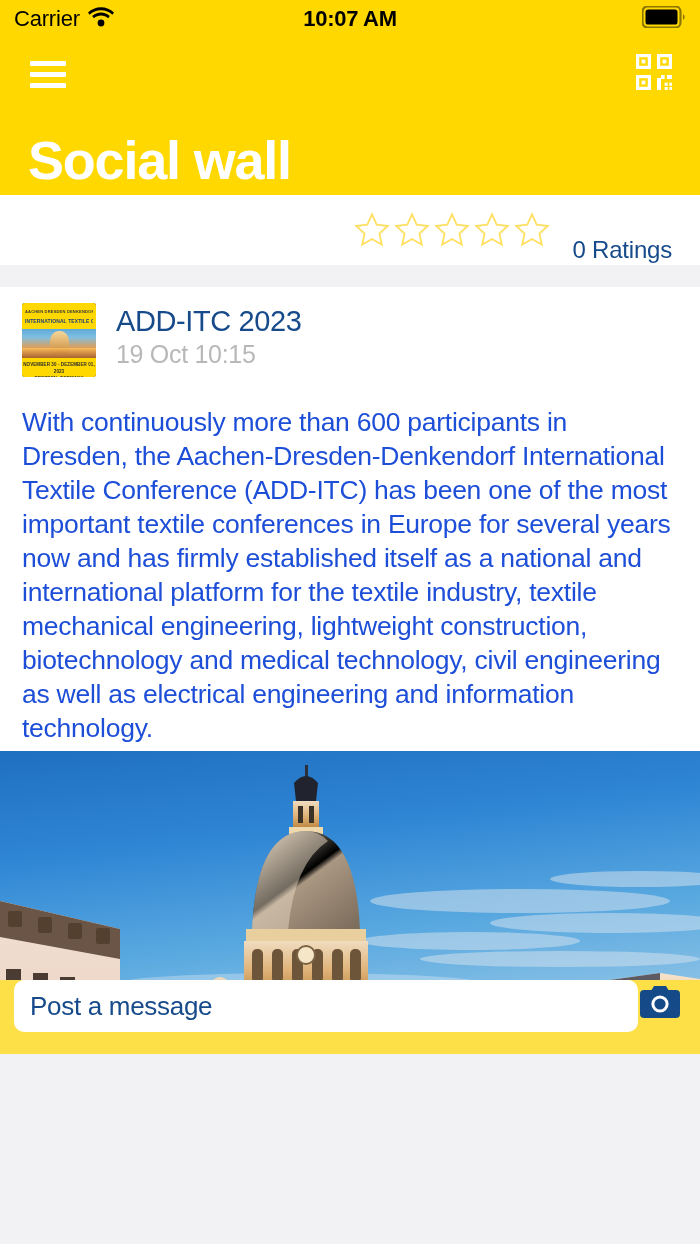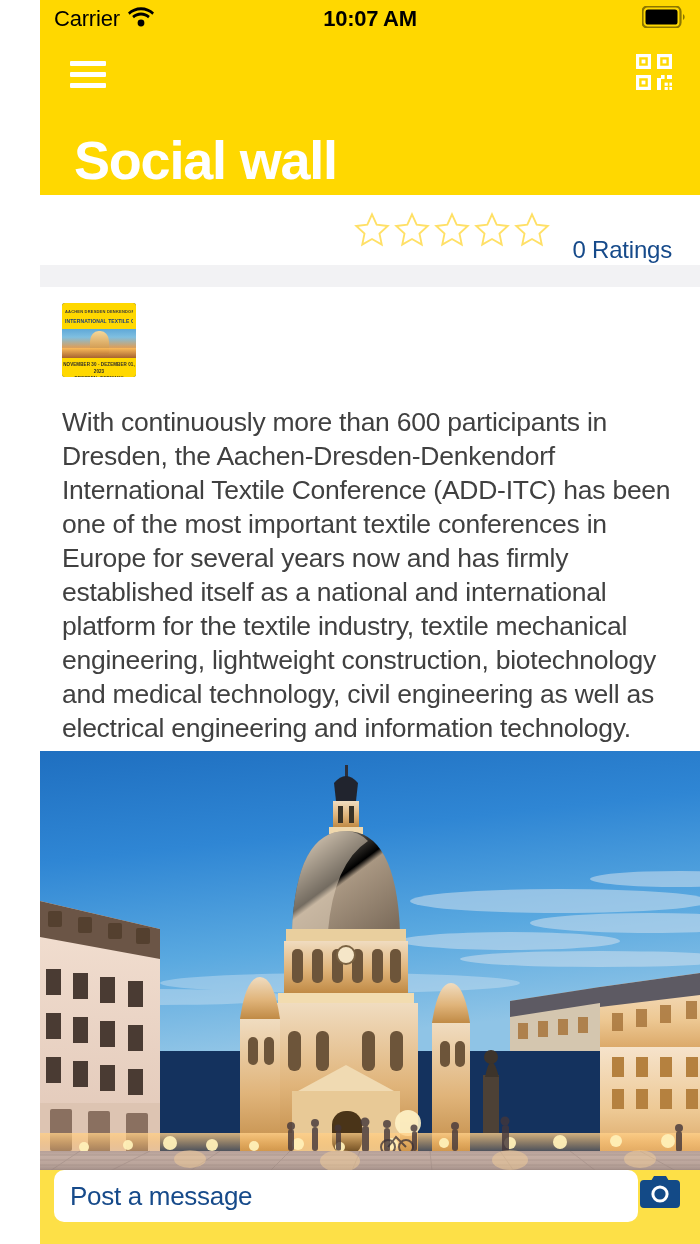--- a/index.html
+++ b/index.html
@@ -4,25 +4,24 @@
 <style>
   * { box-sizing: border-box; margin: 0; padding: 0; }
   html, body {
     width: 700px; height: 1244px;
     font-family: "Liberation Sans", sans-serif;
     background: #f2f2f4;
     overflow: hidden;
   }
   .screen {
     position: relative;
-    width: 700px; height: 1244px;
+    width: 700px; height: 1054px;
     background: #ffffff;
     display: flex;
     flex-direction: column;
-    padding-left: 40px;
   }
 
   
   .statusbar {
     height: 38px;
     background: #ffd800;
     display: flex;
     align-items: center;
     position: relative;
     flex: 0 0 auto;
@@ -46,21 +45,21 @@
   .hdr-icons {
     display: flex; align-items: center; justify-content: space-between;
     padding: 14px 26px 0 30px;
   }
   .hamburger { width: 36px; height: 27px; display: flex; flex-direction: column;
     justify-content: space-between; cursor: pointer; }
   .hamburger span { display: block; height: 5px; background: #fff; border-radius: 1px; }
   .qr-icon { cursor: pointer; }
   .page-title {
     position: absolute;
-    left: 34px; bottom: 8px;
+    left: 28px; bottom: 8px;
     font-size: 54px; font-weight: bold; color: #fff;
     letter-spacing: -1.2px; line-height: 1;
   }
 
   
   .rate-row {
     flex: 0 0 auto;
     height: 70px;
     background: #fff;
     display: flex;
@@ -126,21 +125,21 @@
     font-size: 4.5px; font-weight: bold; text-align: center;
     padding-top: 3px; line-height: 7px; letter-spacing: .1px;
   }
 
   .post-meta { padding-top: 2px; }
   .post-author { font-size: 29px; color: #164a8a; letter-spacing: -0.4px; }
   .post-time { font-size: 25px; color: #b8b8b8; margin-top: 2px; letter-spacing: -0.3px; }
 
   .post-body {
     padding: 28px 22px 0 22px;
-    font-size: 26.5px; line-height: 34px; color: #404040;
+    font-size: 26.5px; line-height: 34px; color: #1d4ed8;
     letter-spacing: -0.25px;
   }
 
   
   .post-photo { position: absolute; left: 0; right: 0; top: 0; height: 420px; overflow: hidden; }
   .photo-wrap { position: relative; width: 700px; height: 420px; overflow: hidden;
     background: #14325e; }
 
   
   .composer {
@@ -248,20 +247,24 @@
         <div class="av-top"></div>
         <div class="av-skyline"></div>
         <div class="av-line1">AACHEN  DRESDEN  DENKENDORF</div>
         <div class="av-line2">INTERNATIONAL TEXTILE CONFERENCE</div>
         <div class="av-photo"></div>
         <div class="av-bot">
           <div>NOVEMBER 30 - DEZEMBER 01, 2023</div>
           <div>DRESDEN, GERMANY</div>
         </div>
       </div>
+      <div class="post-meta">
+        <div class="post-author">ADD-ITC 2023</div>
+        <div class="post-time">19 Oct 10:15</div>
+      </div>
     </div>
 
     <div class="post-body">With continuously more than 600 participants in Dresden, the Aachen-Dresden-Denkendorf International Textile Conference (ADD-ITC) has been one of the most important textile conferences in Europe for several years now and has firmly established itself as a national and international platform for the textile industry, textile mechanical engineering, lightweight construction, biotechnology and medical technology, civil engineering as well as electrical engineering and information technology.</div>
 
     <div class="post-photo" style="top:464px;">
       <div class="photo-wrap">
         <svg width="700" height="420" viewBox="0 0 700 420" preserveAspectRatio="none">
           <defs>
             <linearGradient id="sky" x1="0" y1="0" x2="0.25" y2="1">
               <stop offset="0%" stop-color="#1f6fc0"></stop>

